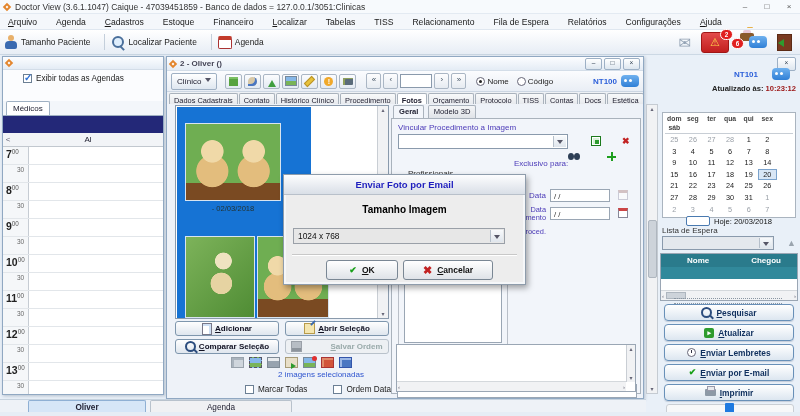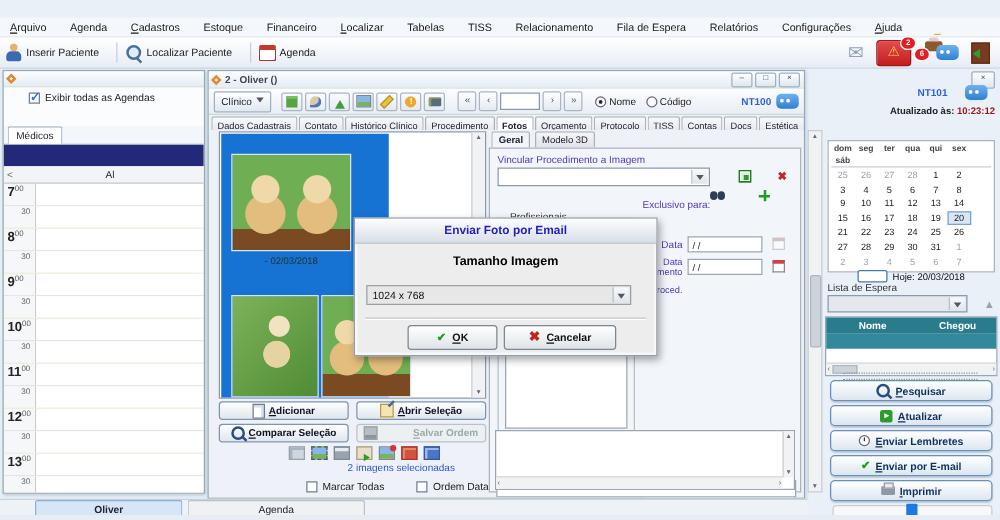--- a/index.html
+++ b/index.html
@@ -168,40 +168,49 @@
   .dbtn{border:1px solid #7a8794;border-radius:3px;background:linear-gradient(#ffffff,#dfe3e8);font-size:8.5px;font-weight:bold;color:#111;display:flex;align-items:center;justify-content:center;gap:5px;box-sizing:border-box;}
 
   .btab{height:13px;line-height:13px;text-align:center;font-size:8.2px;color:#223;border:1px solid #b8c2cc;border-bottom:none;background:#f0f1f3;box-sizing:border-box;border-radius:2px 2px 0 0;}
   .btab.act{background:#d6e6f7;border-color:#8fb0d4;font-weight:bold;}
 </style>
 </head>
 <body>
 
 <div class="screen">
 
+  <div class="abs titlebar">
+    <span class="diamond"></span>
+    <span class="t">Doctor View (3.6.1.1047) Caique - 47039451859 -  Banco de dados = 127.0.0.1/3051:Clinicas</span>
+    <span class="winctl">
+      <span>–</span>
+      <span>□</span>
+      <span>×</span>
+    </span>
+  </div>
 
   <div class="abs menubar" id="menu">
       <span class="mi"><u>A</u>rquivo</span>
       <span class="mi">Agenda</span>
       <span class="mi"><u>C</u>adastros</span>
       <span class="mi">Estoque</span>
       <span class="mi">Financeiro</span>
       <span class="mi"><u>L</u>ocalizar</span>
       <span class="mi">Tabelas</span>
       <span class="mi">TISS</span>
       <span class="mi">Relacionamento</span>
       <span class="mi">Fila de Espera</span>
       <span class="mi">Relatórios</span>
       <span class="mi">Configurações</span>
       <span class="mi"><u>A</u>juda</span>
     </div>
 
   <div class="abs toolbar">
     <span class="i-person"></span>
-    <span class="tlbl">Inserir Paciente</span>
+    <span class="tlbl">Tamanho Paciente</span>
     <span class="vsep"></span>
     <span class="i-magbig"></span>
     <span class="tlbl">Localizar Paciente</span>
     <span class="vsep"></span>
     <span class="i-calbig"></span>
     <span class="tlbl">Agenda</span>
     <span style="margin-left:auto;display:flex;align-items:center;gap:10px;padding-right:8px;">
       <span class="i-envelope">✉</span>
       <span class="alertbtn">
         <span class="g">⚠</span>

